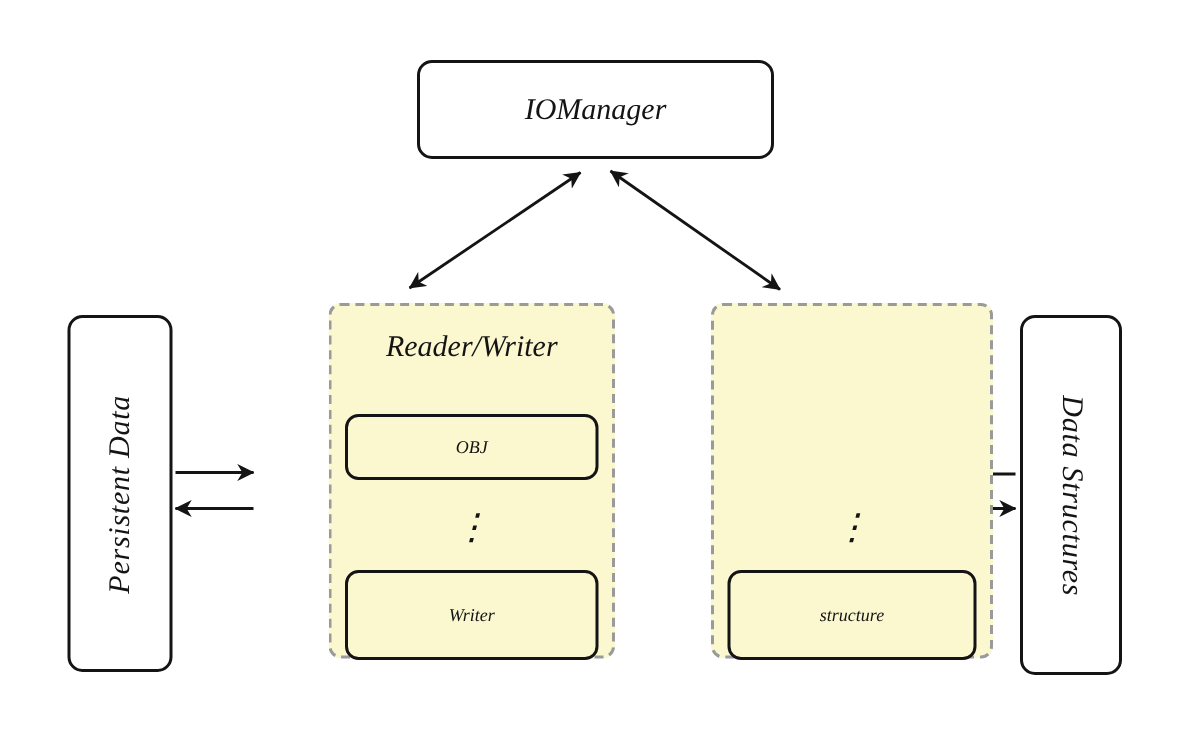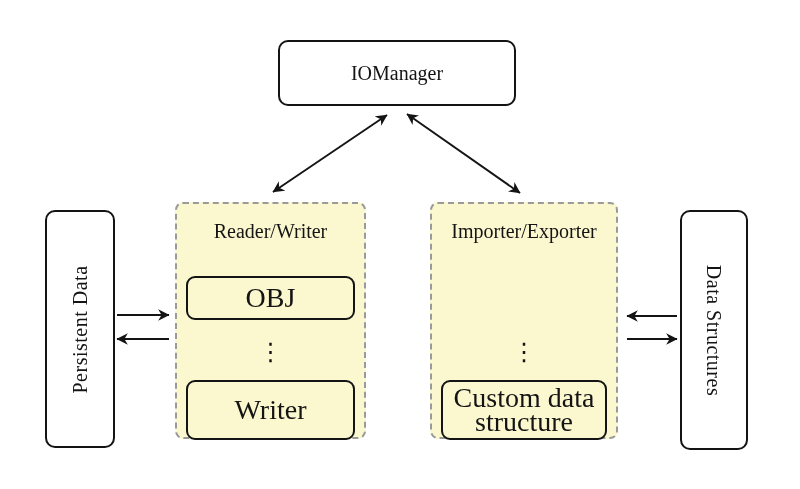--- a/index.html
+++ b/index.html
@@ -14,20 +14,21 @@
   body {
     font-family: "Liberation Serif", "DejaVu Serif", serif;
     color: var(--ink);
   }
   .canvas {
     position: relative;
     width: 800px;
     height: 489px;
     background: var(--background);
     overflow: hidden;
+    font-style: italic;
   }
   .arrow-layer {
     position: absolute;
     left: 0; top: 0;
     width: 800px; height: 489px;
     pointer-events: none;
   }
   .arrow-layer line {
     stroke: var(--ink);
     stroke-width: 1.9;
@@ -60,41 +61,42 @@
   }
   .rot-ccw { transform: rotate(-90deg); }
   .rot-cw  { transform: rotate(90deg); }
   .group {
     position: absolute;
     top: 202px;
     height: 237px;
     background: var(--group-fill);
     border: 2px dashed var(--group-border);
     border-radius: 8px;
+    margin-left: 44px;
   }
   .group-left  { left: 175px; width: 191px; }
   .group-right { left: 430px; width: 188px; }
   .group-title {
     position: absolute;
     top: 16px; left: 0; right: 0;
     text-align: center;
     font-size: 20px;
     white-space: nowrap;
   }
   .node {
     position: absolute;
     left: 9px; right: 9px;
     background: var(--group-fill);
     border: 2.8px solid var(--ink);
     border-radius: 9px;
     display: flex;
     flex-direction: column;
     align-items: center;
     justify-content: center;
-    font-size: 28px;
+    font-size: 12px;
     line-height: 24px;
     text-align: center;
   }
   .node-top    { top: 72px;  height: 44px; }
   .node-bottom { top: 176px; height: 60px; }
   .dots {
     position: absolute;
     left: 0; right: 0;
     top: 126px;
     height: 44px;
@@ -133,24 +135,22 @@
     <div class="node node-top">
       <span>OBJ</span>
     </div>
     <div class="dots">⋮</div>
     <div class="node node-bottom">
       <span>Writer</span>
     </div>
   </div>
 
   <div class="group group-right">
-    <div class="group-title">Importer/Exporter</div>
     <div class="dots">⋮</div>
     <div class="node node-bottom">
-      <span>Custom data</span>
       <span>structure</span>
     </div>
   </div>
 
   <div class="box vbox-left">
     <span class="vtext rot-ccw">Persistent Data</span>
   </div>
 
   <div class="box vbox-right">
     <span class="vtext rot-cw">Data Structures</span>

